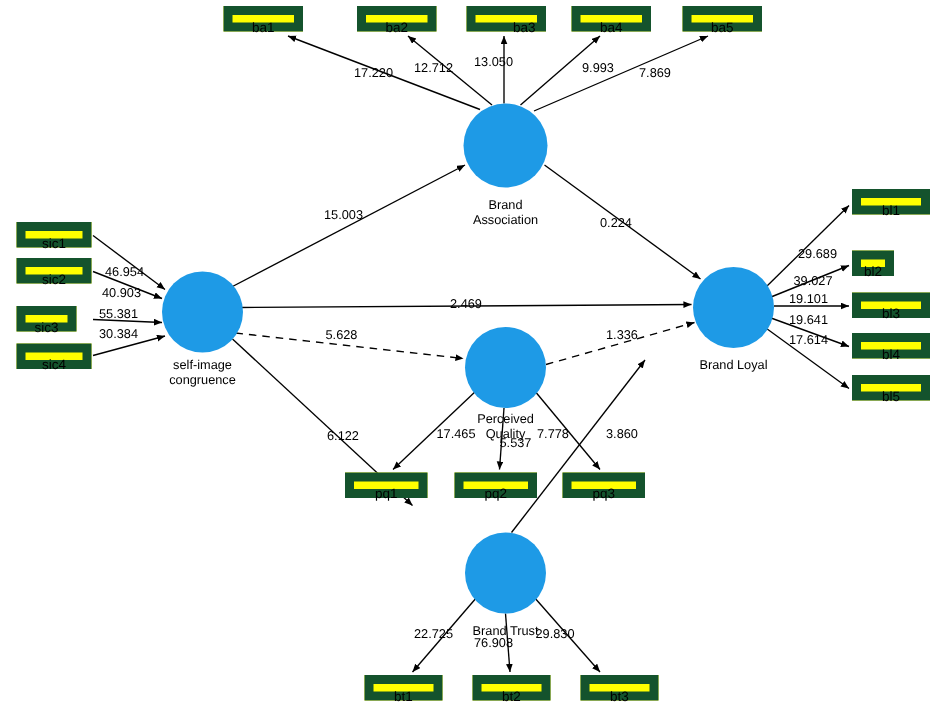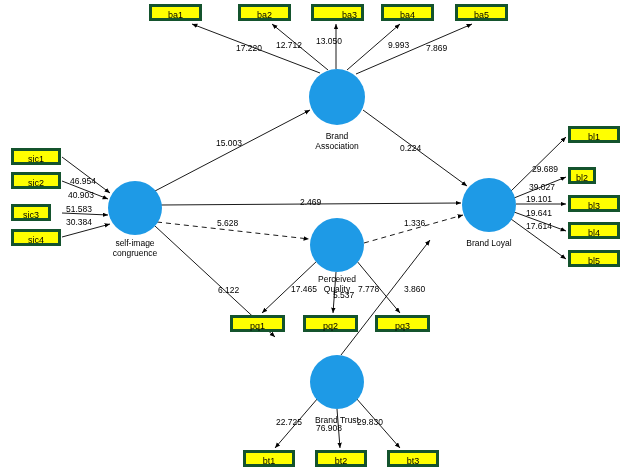--- a/index.html
+++ b/index.html
@@ -18,21 +18,21 @@
   svg.layer {
     position: absolute;
     left: 0;
     top: 0;
     width: 633px;
     height: 473px;
   }
   .indicator {
     position: absolute;
     background: #ffff00;
-    border: 3px solid #14532d;
+    border: 6px solid #14532d;
     font-size: 9px;
     color: #000000;
     text-align: center;
     line-height: 17px;
     height: 17px;
     box-sizing: border-box;
   }
   .construct-label {
     position: absolute;
     font-size: 8.5px;
@@ -151,21 +151,21 @@
   <div class="edge-label" style="left:276px; top:40px;">12.712</div>
   <div class="edge-label" style="left:316px; top:36px;">13.050</div>
   <div class="edge-label" style="left:388px; top:40px;">9.993</div>
   <div class="edge-label" style="left:426px; top:43px;">7.869</div>
 
   <div class="edge-label" style="left:216px; top:138px;">15.003</div>
   <div class="edge-label" style="left:400px; top:143px;">0.224</div>
 
   <div class="edge-label" style="left:70px; top:176px;">46.954</div>
   <div class="edge-label" style="left:68px; top:190px;">40.903</div>
-  <div class="edge-label" style="left:66px; top:204px;">51.583</div>
+  <div class="edge-label" style="left:66px; top:204px;">55.381</div>
   <div class="edge-label" style="left:66px; top:217px;">30.384</div>
 
   <div class="edge-label" style="left:532px; top:164px;">29.689</div>
   <div class="edge-label" style="left:529px; top:182px;">39.027</div>
   <div class="edge-label" style="left:526px; top:194px;">19.101</div>
   <div class="edge-label" style="left:526px; top:208px;">19.641</div>
   <div class="edge-label" style="left:526px; top:221px;">17.614</div>
 
   <div class="edge-label" style="left:300px; top:197px;">2.469</div>
   <div class="edge-label" style="left:217px; top:218px;">5.628</div>

